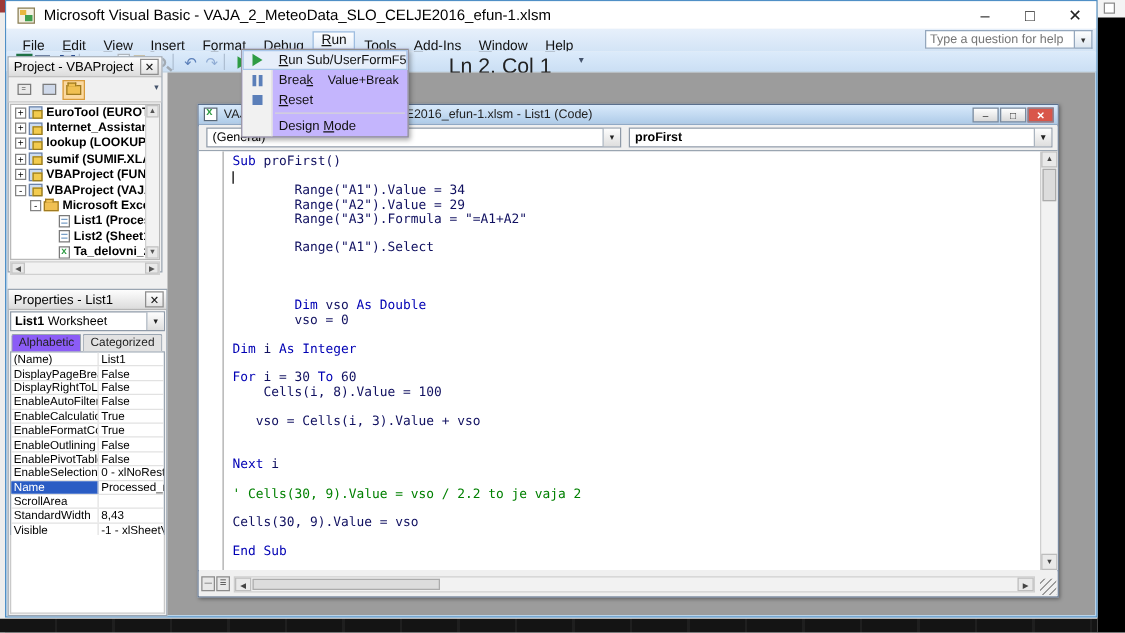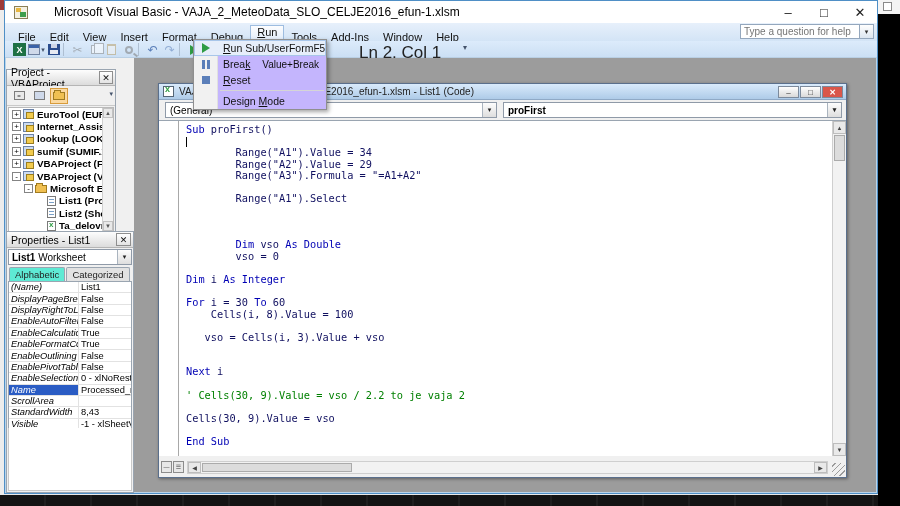--- a/index.html
+++ b/index.html
@@ -15,21 +15,21 @@
   #left-sliver { position:absolute; left:0; top:0; width:4px; height:506px; background:#ededed; }
   #left-sliver-red { position:absolute; left:0; top:0; width:4px; height:10px; background:#9e3a38; }
   #taskbar { position:absolute; left:0; top:495px; width:878px; height:11px;
     background:repeating-linear-gradient(90deg,#141414 0 44px,#1f1f1f 44px 46px); }
 
   
   #vbe-window { position:absolute; left:4px; top:0; width:874px; height:494px;
     background:#f0f0f0; border:1px solid #4f8fc6; box-shadow:0 0 0 1px #b9d4ea inset; }
 
   .titlebar { position:absolute; left:0; top:0; width:100%; height:22px; background:#fff;
-    display:flex; align-items:center;gap:19px; }
+    display:flex; align-items:center; }
   .vbe-icon { width:14px; height:13px; margin:0 7px 0 9px; position:relative;
     background:#f4f0e2; border:1px solid #8a7f56; }
   .vbe-icon::before { content:""; position:absolute; left:1px; top:1px; width:5px; height:4px; background:#e8b740; }
   .vbe-icon::after { content:""; position:absolute; right:1px; bottom:1px; width:6px; height:5px; background:#3f9e4d; }
   .title-text { font-size:12px; color:#000; white-space:nowrap; }
   .win-controls { position:absolute; right:6px; top:0; height:22px; display:flex; align-items:center; gap:14px; }
   .wc { width:22px; height:18px; display:flex; align-items:center; justify-content:center;
     font-size:13px; color:#222; cursor:default; }
 
   .menubar { position:absolute; left:0; top:22px; width:100%; height:18px;
@@ -72,21 +72,21 @@
   .copy-shape { width:8px; height:9px; border:1px solid #8b8b8b; background:#fff; position:relative; }
   .copy-shape::before { content:""; position:absolute; left:2px; top:-3px; width:8px; height:9px; border:1px solid #8b8b8b; background:#fff; }
   .paste-shape { width:9px; height:11px; background:#b9a06a; position:relative; }
   .paste-shape::before { content:""; position:absolute; left:1px; top:2px; width:7px; height:8px; background:#f3f3f3; }
   .find-shape { width:8px; height:8px; border:2px solid #7d7d7d; border-radius:50%; position:relative; }
   .find-shape::before { content:""; position:absolute; left:6px; top:6px; width:5px; height:2px; background:#7d7d7d; transform:rotate(40deg); }
   .arrow-glyph { font-size:12px; color:#5b7fb9; line-height:1; }
 
   
   .panel { position:absolute; background:#f0f0f0; border:1px solid #9aa5b1; }
-  #project-panel { left:1px; top:68px; width:110px; height:173px; }
+  #project-panel { left:1px; top:44px; width:124px; height:173px; }
   #props-panel   { left:1px; top:230px; width:128px; height:262px; }
   .panel-header { height:16px; background:linear-gradient(#fdfdfd,#dcdcdc); border-bottom:1px solid #b5b5b5;
     display:flex; align-items:center; font-size:10.5px; padding-left:4px; color:#000; }
   .panel-close { margin-left:auto; width:15px; height:13px; margin-right:2px; border:1px solid #8e8e8e;
     background:linear-gradient(#fff,#e3e3e3); font-size:9px; display:flex; align-items:center; justify-content:center; color:#111; }
 
   #proj-toolbar { height:20px; display:flex; align-items:center; gap:2px; padding-left:3px;
     border-bottom:1px solid #c9c9c9; background:#f0f0f0; position:relative; }
   .ptb { width:18px; height:16px; border:1px solid transparent; display:flex; align-items:center; justify-content:center; }
   .ptb-code { width:11px; height:9px; background:#e9e9e9; border:1px solid #7c7c7c; font-size:6px; color:#333; text-align:center; line-height:8px; }
@@ -121,24 +121,24 @@
 
   
   #obj-combo { height:16px; margin:1px; border:1px solid #8f9aa8; background:#fff; display:flex; align-items:center;
     font-size:10px; padding-left:3px; position:relative; }
   #obj-combo .obj-name { font-weight:bold; }
   .combo-arrow { position:absolute; right:0; top:0; bottom:0; width:14px; background:linear-gradient(#fdfdfd,#dedede);
     border-left:1px solid #aab4bf; display:flex; align-items:center; justify-content:center; font-size:7px; color:#222; }
   #prop-tabs { display:flex; align-items:flex-end; height:15px; padding-left:2px; font-size:9.5px; }
   .ptab { padding:1px 5px 1px; border:1px solid #9aa5b1; border-bottom:none; background:#e2e2e2; color:#222;
     border-radius:2px 2px 0 0; margin-right:1px; }
-  .ptab.active { background:#5eead4; height:14px; position:relative; z-index:2; }
+  .ptab.active { background:#8b5cf6; height:14px; position:relative; z-index:2; }
   #prop-grid { margin:0 1px; background:#fff; border:1px solid #9aa5b1; }
   .prow { display:flex; height:11.4px; border-bottom:1px solid #e2e2e2; font-size:9.3px; align-items:center; }
-  .pname { width:70px; flex:none; border-right:1px solid #e2e2e2; padding-left:2px; white-space:nowrap; overflow:hidden; height:100%; display:flex; align-items:center;font-style:italic; }
+  .pname { width:70px; flex:none; border-right:1px solid #e2e2e2; padding-left:2px; white-space:nowrap; overflow:hidden; height:100%; display:flex; align-items:center; }
   .pval { flex:1; padding-left:2px; white-space:nowrap; overflow:hidden; }
   .prow.selected .pname { background:#2a5cc4; color:#fff; }
   #prop-filler { position:absolute; left:1px; right:1px; bottom:1px; top:196px; background:#fff; border:1px solid #c9c9c9; border-top:none; }
 
   
   #mdi { position:absolute; left:129px; top:57px; right:1px; bottom:1px; background:#9c9c9c; overflow:hidden; }
   #code-window { position:absolute; left:24px; top:25px; width:689px; height:395px;
     background:#f0f0f0; border:1px solid #5a6f8c; box-shadow:1px 1px 3px rgba(0,0,0,.4); }
   #cw-titlebar { position:absolute; left:0; top:0; right:0; height:16px;
     background:linear-gradient(#d9eafb,#aecbe8); display:flex; align-items:center; border-bottom:1px solid #8fa9c6; }

